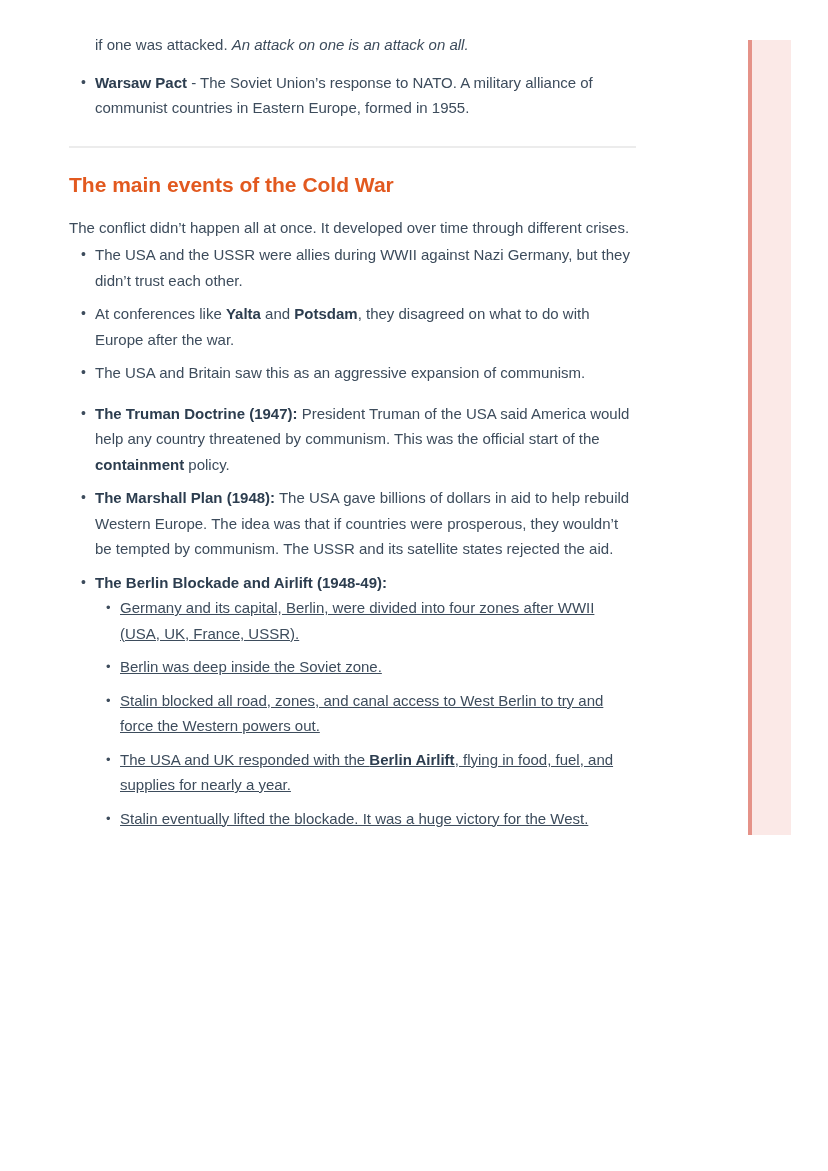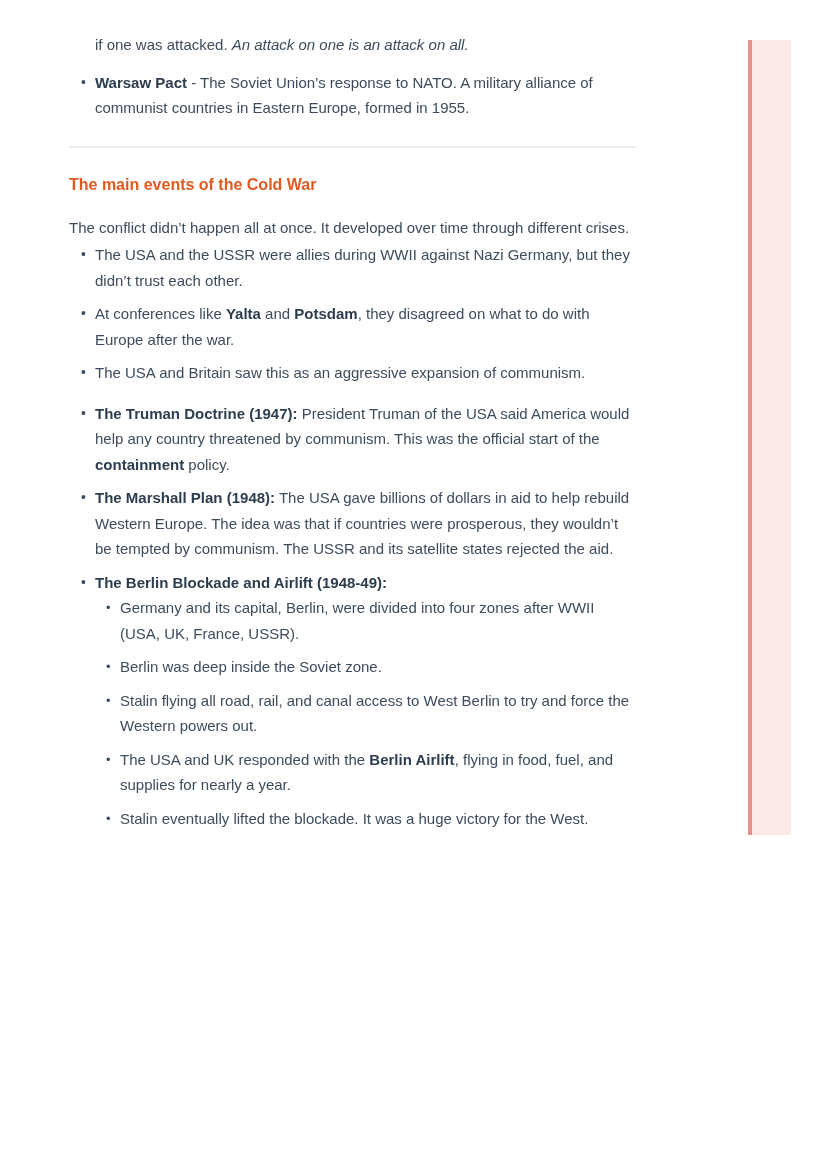--- a/index.html
+++ b/index.html
@@ -43,38 +43,38 @@
     color: var(--body-text, #3d4c5c);
   }
   .intro-list { margin-top:12px; }
   .divider {
     height:2px; border:0;
     background: var(--divider, #ececec);
     margin:25px 0 0 0;
   }
   h1 {
     margin:23px 0 0 0;
-    font-size:16px; line-height:28px;
+    font-size:21px; line-height:28px;
     font-weight:700;
     color: var(--accent-orange, #e2591f);
   }
   .lead {
     margin:16px 0 0 0;
     text-align:justify;
   }
   h2 {
     margin:33px 0 0 0;
     font-size:17.5px; line-height:22px;
     font-weight:700;
     color: var(--accent-orange, #e2591f);
   }
   h2.h2-second { margin-top:28px; }
   .s1-list { margin-top:2px; }
   .s2-list { margin-top:15px; }
-  .lvl2 { margin-top:0; padding-left:25px; }
+  .lvl2 { margin-top:0; padding-left:25px;text-decoration:underline; }
   .lvl2 > li::before { font-size:13px; }
   .stray {
     margin:0; padding:0 0 0 1px;
     font-size:13px; line-height:20px;
     color: var(--body-text, #3d4c5c);
   }
   .footer {
     position:absolute;
     top:1100px; right:61px;
     font-size:10px; line-height:14px;
@@ -113,21 +113,21 @@
 
 
     <ul class="blist s2-list">
       <li><span class="seg-b">The Truman Doctrine (1947):</span><span> President Truman of the USA said America would help any country threatened by communism. This was the official start of the </span><span class="seg-b">containment</span><span> policy.</span></li>
       <li><span class="seg-b">The Marshall Plan (1948):</span><span> The USA gave billions of dollars in aid to help rebuild Western Europe. The idea was that if countries were prosperous, they wouldn’t be tempted by communism. The USSR and its satellite states rejected the aid.</span></li>
       <li>
         <span><span class="seg-b">The Berlin Blockade and Airlift (1948-49):</span></span>
         <ul class="blist lvl2">
           <li><span>Germany and its capital, Berlin, were divided into four zones after WWII (USA, UK, France, USSR).</span></li>
           <li><span>Berlin was deep inside the Soviet zone.</span></li>
-          <li><span>Stalin flying all road, rail, and canal access to West Berlin to try and force the Western powers out.</span></li>
+          <li><span>Stalin blocked all road, zones, and canal access to West Berlin to try and force the Western powers out.</span></li>
           <li><span>The USA and UK responded with the </span><span class="seg-b">Berlin Airlift</span><span>, flying in food, fuel, and supplies for nearly a year.</span></li>
           <li><span>Stalin eventually lifted the blockade. It was a huge victory for the West.</span></li>
         </ul>
       </li>
     </ul>
 
     <div class="stray">`</div>
 
   </main>
 

